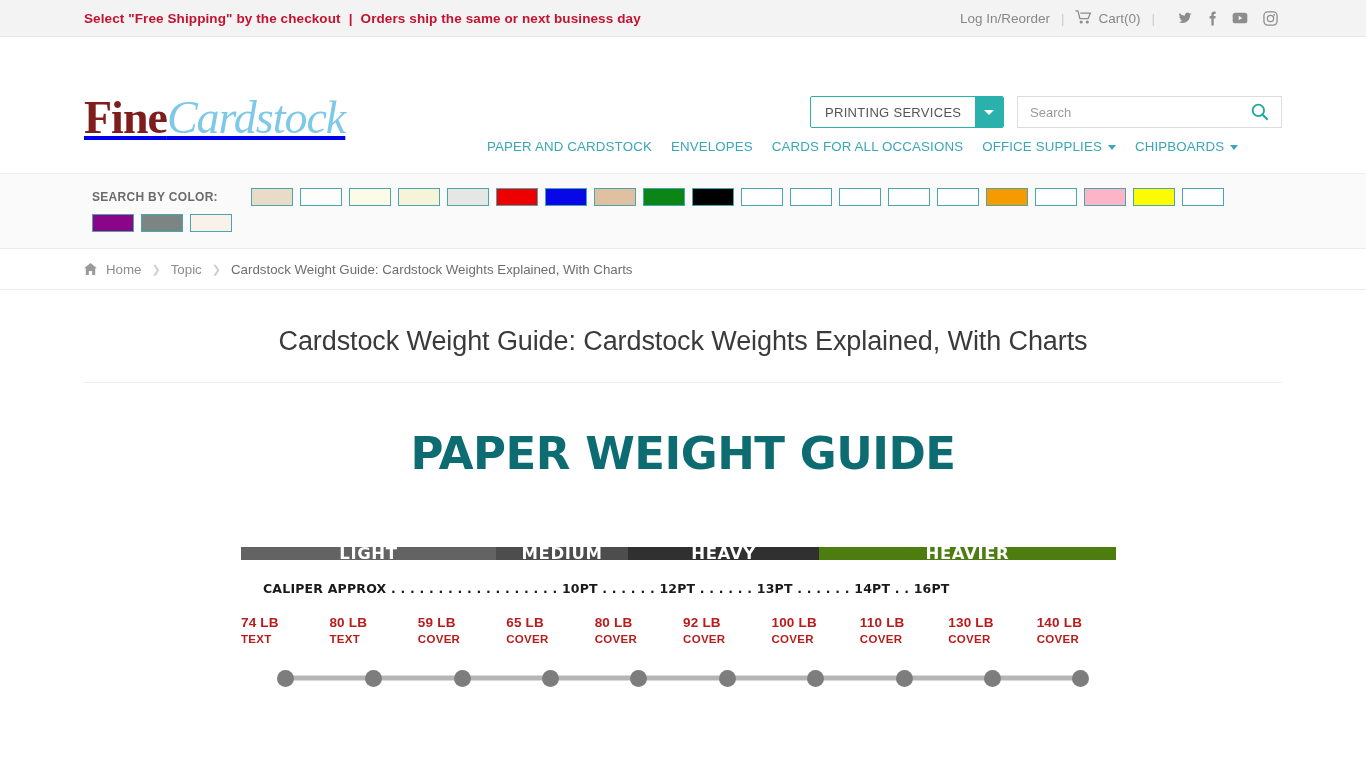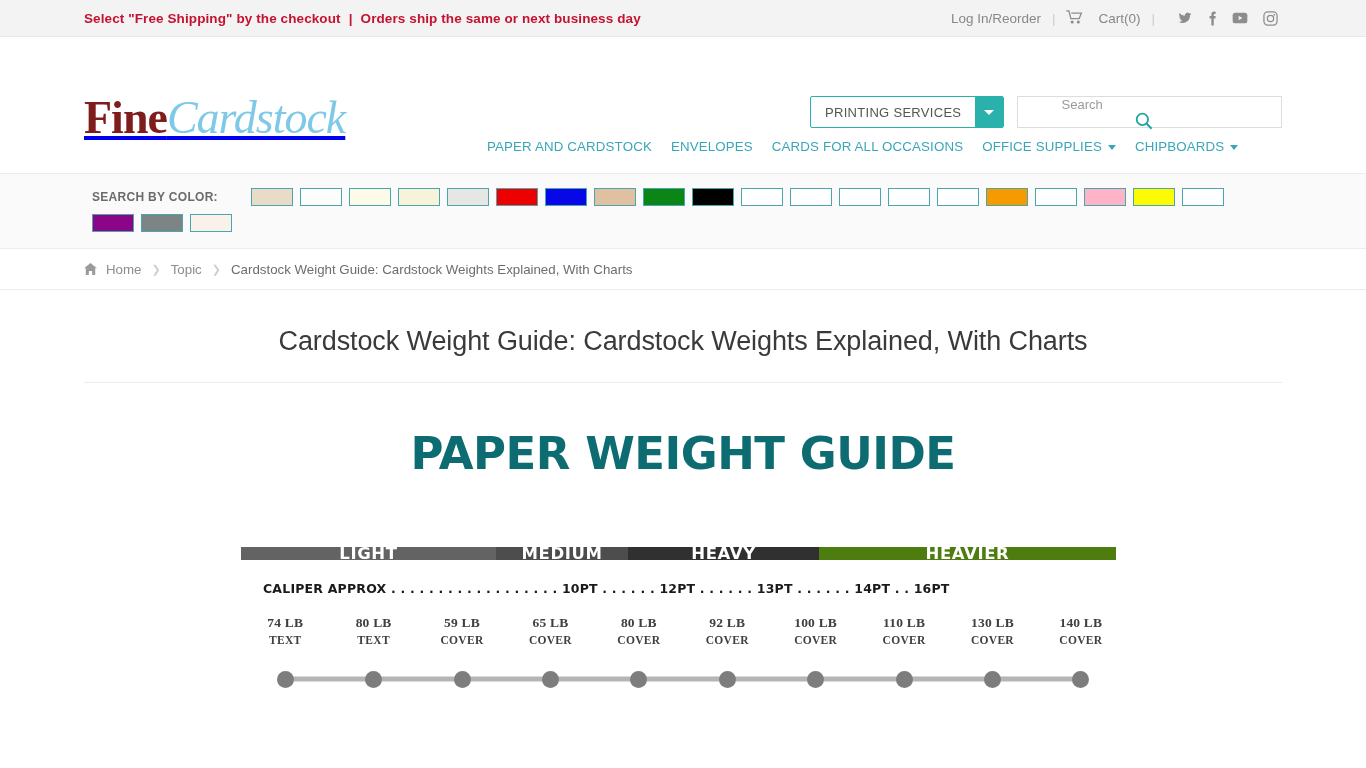--- a/index.html
+++ b/index.html
@@ -37,21 +37,21 @@
     gap: 0px;
     font-size: 13.5px;
     color: #888888;
   }
   .topright a {
     color: #888888;
     text-decoration: none;
     white-space: nowrap;
   }
   .top-sep { color: #cccccc; padding: 0 11px; }
-  .cart-link { display: flex; align-items: center; gap: 15px; }
+  .cart-link { display: flex; align-items: center; gap: 6px; }
   .social { display: flex; align-items: center; gap: 15px; margin-left: 11px; }
   .social svg { display: block; fill: #8d8d8d; }
 
   
   .header {
     position: relative;
     height: 137px;
     background: #ffffff;
     border-bottom: 1px solid #ececec;
   }
@@ -96,21 +96,21 @@
     border-top: 5px solid #ffffff;
     display: block;
   }
 
   .searchbox {
     position: absolute;
     left: 1017px; top: 59px;
     width: 265px; height: 32px;
     border: 1px solid #ddd;
     background: #fff;
-    display: flex; align-items: center; flex-direction: column;
+    display: flex; align-items: center;
   }
   .searchbox input {
     flex: 1;
     border: 0; outline: 0;
     font-size: 13px;
     color: #555;
     padding: 0 12px;
     font-family: "Liberation Sans", sans-serif;
     background: transparent;
   }
@@ -238,23 +238,23 @@
     white-space: nowrap;
     font-family: "DejaVu Sans", sans-serif;
   }
   .weights {
     width: 884px;
     margin: 19px auto 0 auto;
     display: flex;
   }
   .wcell {
     flex: 1;
-    text-align: center;
-    color: #404040;
-    font-family: Liberation Serif, serif;
+    text-align: left;
+    color: #b91c1c;
+    font-family: Liberation Sans, sans-serif;
   }
   .wcell .lb {
     font-size: 13.5px;
     font-weight: bold;
     letter-spacing: .2px;
     display: block;
   }
   .wcell .ty {
     font-size: 11.5px;
     font-weight: bold;

